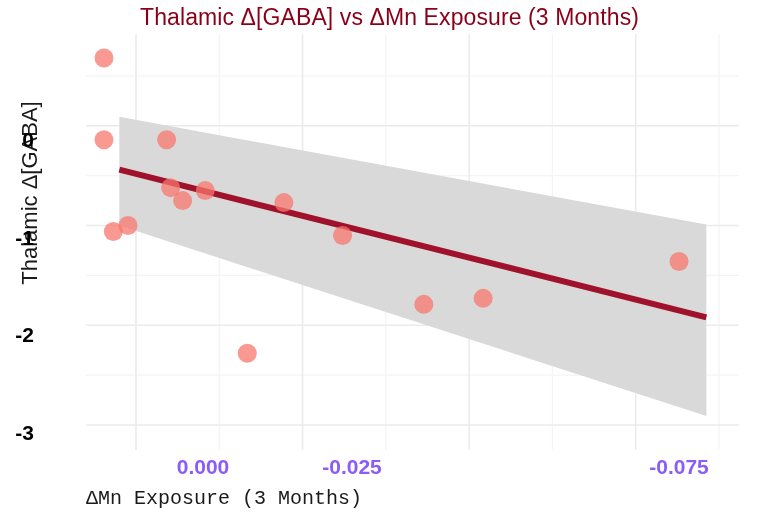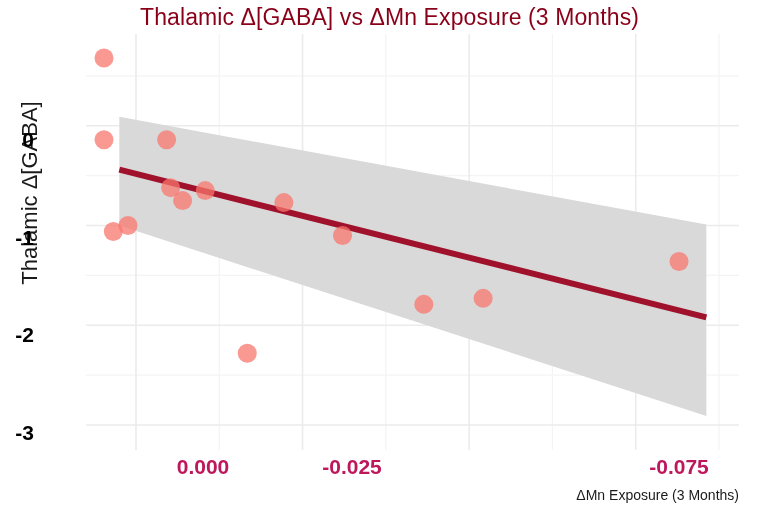--- a/index.html
+++ b/index.html
@@ -28,24 +28,25 @@
     transform:rotate(-90deg);
     transform-origin:center center;
     text-align:center;
     font-size:22px;
     color:#1a1a1a;
     white-space:nowrap;
   }
 
   #x-axis-title{
     position:absolute;left:86px;top:487px;width:653px;
-    text-align:right;
-    font-size:14px;
+    text-align:left;
+    font-size:20px;
     color:#1a1a1a;
     white-space:nowrap;
+    font-family:Liberation Mono, monospace;
   }
 
   #plot-area{
     position:absolute;
     left:86px;top:34px;
     width:653px;height:416px;
     background:#ffffff;
   }
   #plot-svg{position:absolute;left:0;top:0;}
 
@@ -60,21 +61,21 @@
     transform:translateY(-50%);
   }
   .x-tick-label{
     position:absolute;
     top:455px;
     width:120px;
     margin-left:-60px;
     text-align:center;
     font-size:21px;
     font-weight:bold;
-    color:#be185d;
+    color:#8b5cf6;
   }
 </style>
 </head>
 <body>
 
 <div id="chart-root">
 
   <div id="chart-title">Thalamic Δ[GABA] vs ΔMn Exposure (3 Months)</div>
 
   <div id="y-axis-title">Thalamic Δ[GABA]</div>

